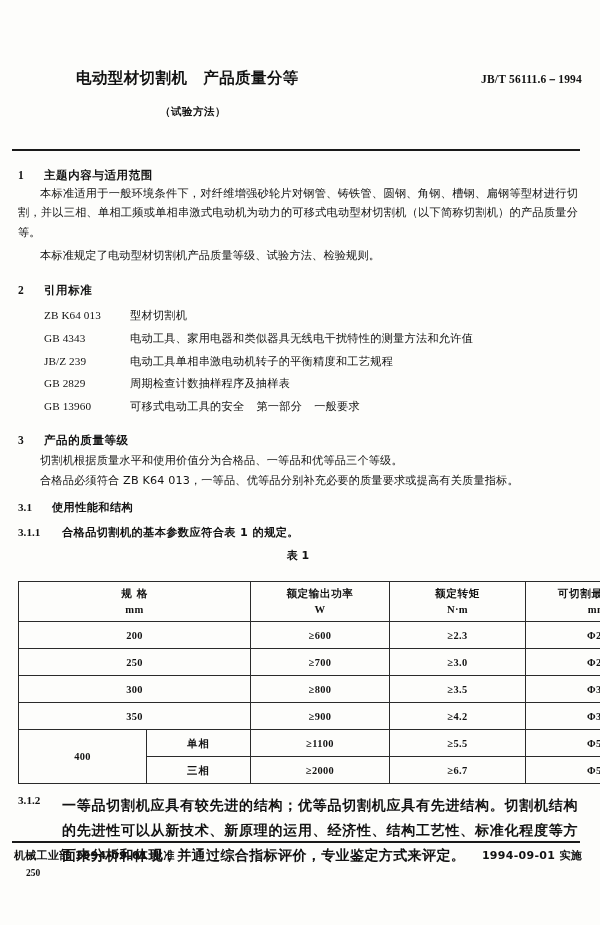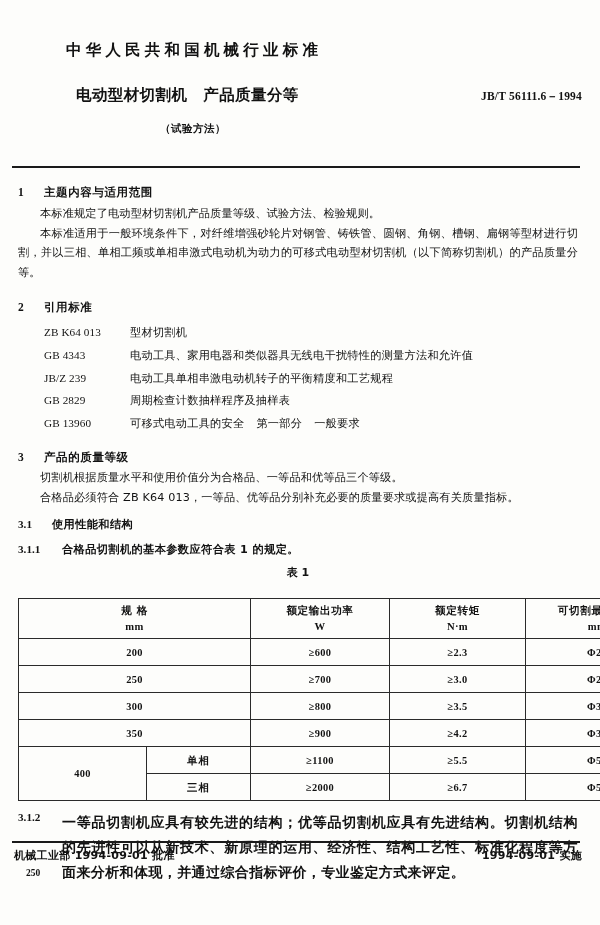--- a/index.html
+++ b/index.html
@@ -202,42 +202,41 @@
     font-weight: bold;
     font-family: "Liberation Serif", serif;
   }
 </style>
 </head>
 <body>
 
 <div class="page">
 
   <div class="masthead">
-    <div class="nat-std">中华人民共和国机械行业标准</div>
 
     <div class="title-row">
       <div class="doc-title">
         <span>电动型材切割机</span><span class="gap"></span><span>产品质量分等</span>
       </div>
       <div class="std-code">JB/T  56111.6－1994</div>
     </div>
 
     <div class="subtitle">（试验方法）</div>
   </div>
 
   <div class="rule"></div>
 
   <div class="content">
 
     <div class="clause-head">
       <span class="num">1</span>
       <span class="txt">主题内容与适用范围</span>
     </div>
+    <div class="para tight">本标准适用于一般环境条件下，对纤维增强砂轮片对钢管、铸铁管、圆钢、角钢、槽钢、扁钢等型材进行切割，并以三相、单相工频或单相串激式电动机为动力的可移式电动型材切割机（以下简称切割机）的产品质量分等。</div>
     <div class="para">本标准规定了电动型材切割机产品质量等级、试验方法、检验规则。</div>
-    <div class="para tight">本标准适用于一般环境条件下，对纤维增强砂轮片对钢管、铸铁管、圆钢、角钢、槽钢、扁钢等型材进行切割，并以三相、单相工频或单相串激式电动机为动力的可移式电动型材切割机（以下简称切割机）的产品质量分等。</div>
 
     <div class="clause-head">
       <span class="num">2</span>
       <span class="txt">引用标准</span>
     </div>
 
     <div class="reflist">
       <div class="refitem">
         <span class="code">ZB K64 013</span>
         <span class="desc">型材切割机</span>

